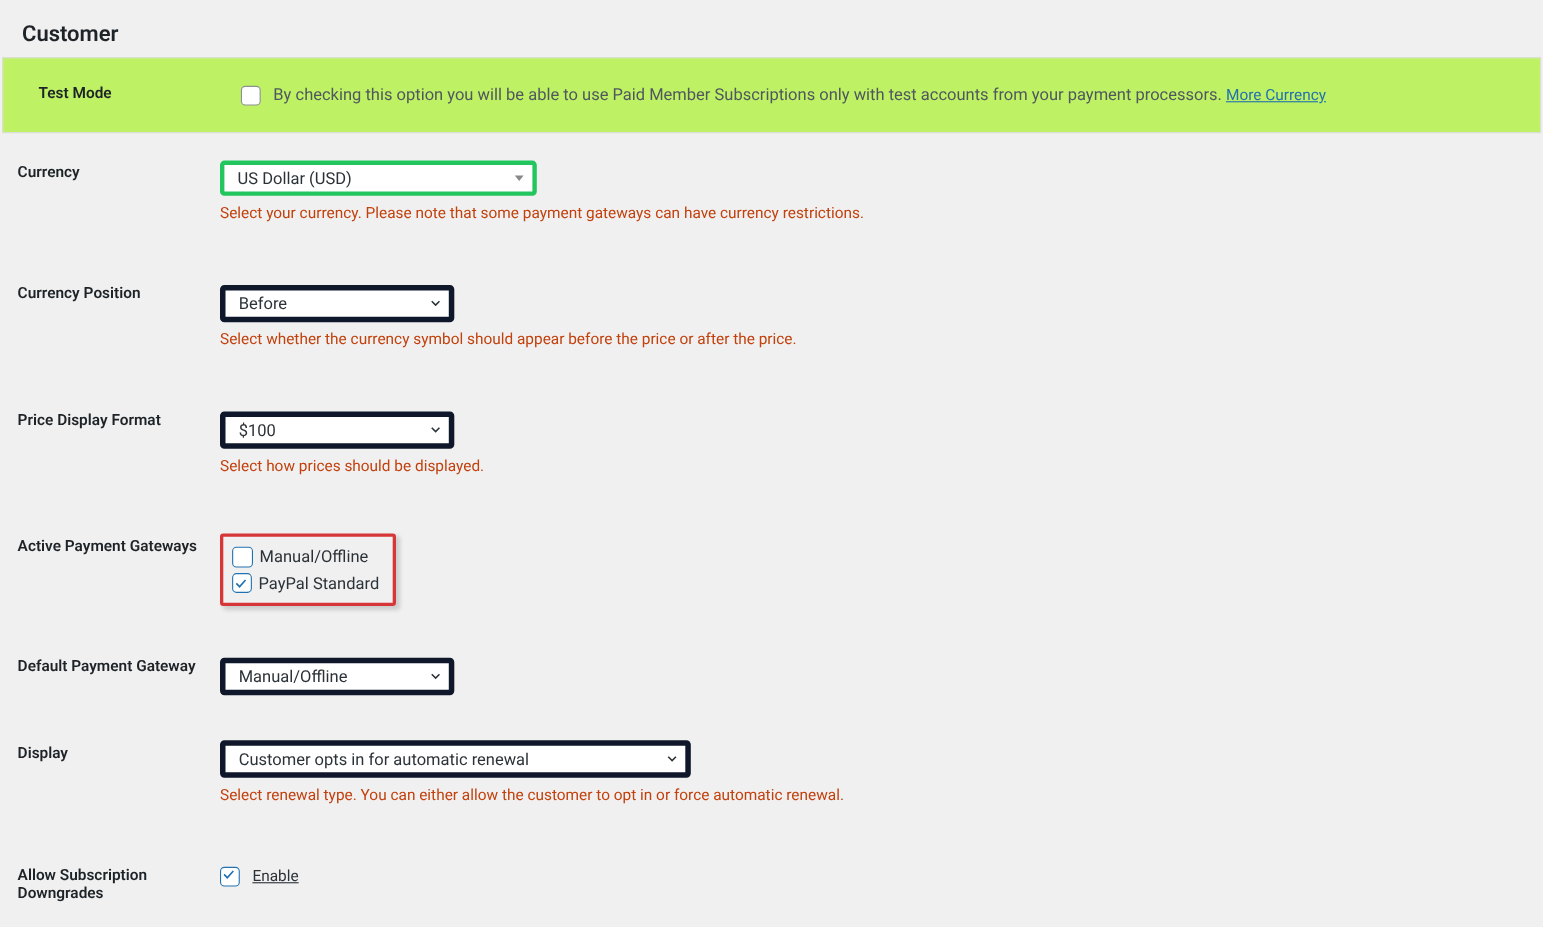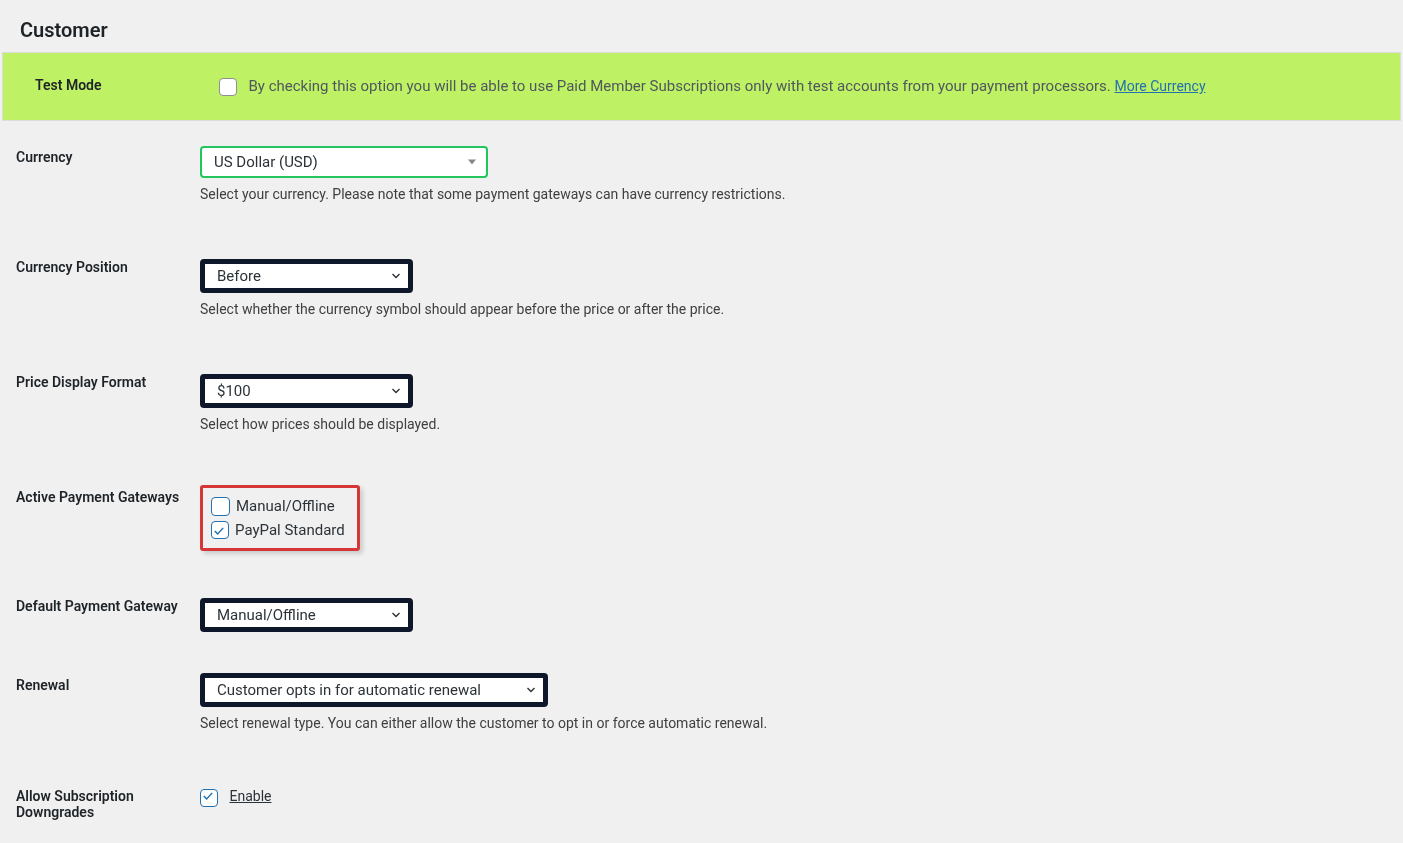--- a/index.html
+++ b/index.html
@@ -42,21 +42,21 @@
     font-size: 14px;
     color: #1d2327;
     vertical-align: top;
   }
   .form-table td {
     padding: 15px 10px;
     vertical-align: top;
   }
   .spacer td, .spacer th { padding-top: 42px; }
   .description {
-    color: #404040;
+    color: #c2410c;
     font-size: 14px;
     margin: 8px 0 0 0;
   }
   .inline-desc {
     color: #50575e;
     font-size: 15px;
   }
   .checkbox {
     display: inline-block;
     width: 18px;
@@ -78,37 +78,37 @@
     font-weight: bold;
     left: 2px;
     top: -2px;
   }
   .select-wrap {
     display: inline-block;
     position: relative;
   }
   .select-narrow { width: 213px; }
   .select-wide { width: 288px; }
-  .select-wider { width: 348px; }
+  .select-wider { width: 428px; }
   .select {
     display: inline-flex;
     align-items: center;
     width: 100%;
     height: 34px;
     border: 5px solid #0f172a;
     border-radius: 4px;
     background: #fff;
     padding: 0 30px 0 12px;
     font-size: 15px;
     color: #2c3338;
     cursor: pointer;
   }
   .select2 {
     height: 32px;
-    border: 2px solid #22c55e;
+    border: 4px solid #22c55e;
     border-radius: 4px;
   }
   .chevron {
     position: absolute;
     right: 10px;
     top: 50%;
     transform: translateY(-50%);
     pointer-events: none;
   }
   .chevron svg { display: block; }
@@ -239,21 +239,21 @@
           <span class="chevron">
             <svg width="14" height="14" viewBox="0 0 20 20">
                   <path d="M5 7l5 5 5-5" fill="none" stroke="#2c3338" stroke-width="2"></path>
                 </svg>
           </span>
         </div>
       </td>
     </tr>
 
     <tr>
-      <th style="padding-top:30px;">Renewal</th>
+      <th style="padding-top:30px;">Display</th>
       <td style="padding-top:26px;">
         <div class="select-wrap select-wider">
           <div class="select">
             <span>Customer opts in for automatic renewal</span>
           </div>
           <span class="chevron">
             <svg width="14" height="14" viewBox="0 0 20 20">
                   <path d="M5 7l5 5 5-5" fill="none" stroke="#2c3338" stroke-width="2"></path>
                 </svg>
           </span>

